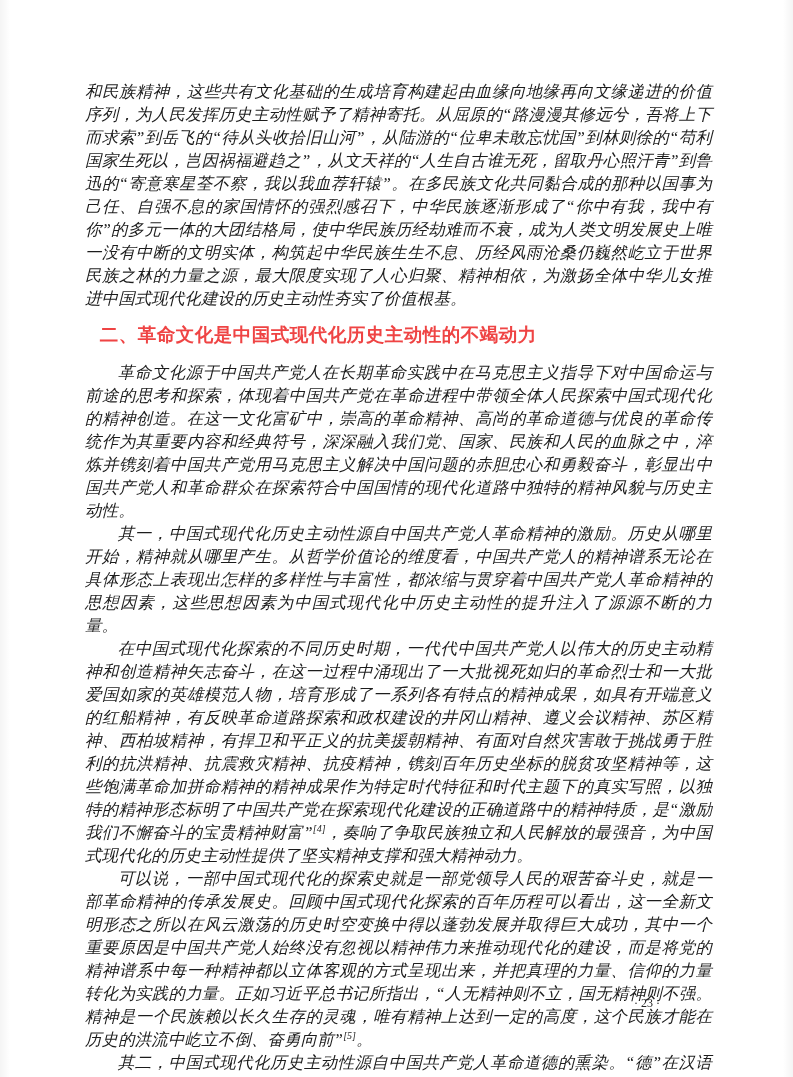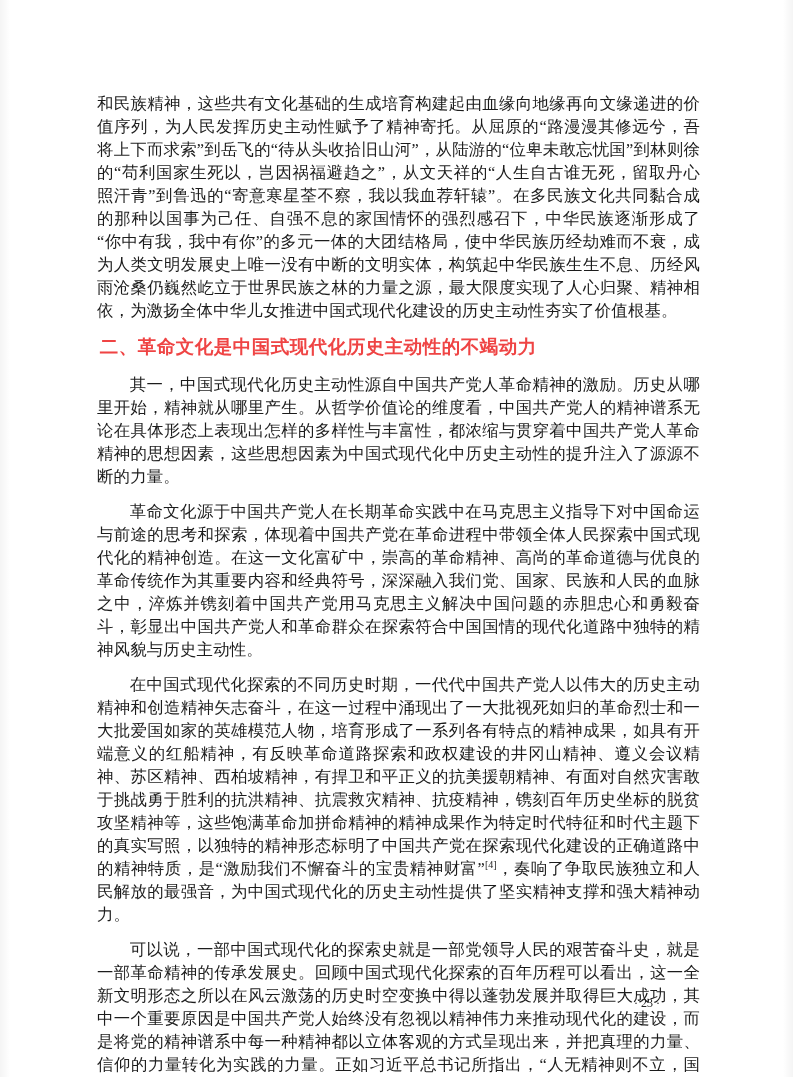--- a/index.html
+++ b/index.html
@@ -32,26 +32,27 @@
     right: 0;
     background: linear-gradient(to left, rgba(0,0,0,0.045), rgba(0,0,0,0));
   }
   .content {
     position: absolute;
     left: 85px;
     top: 80px;
     width: 627px;
   }
   .para {
-    margin: 12px;
+    margin: 0;
     font-size: 16.4px;
     line-height: 23px;
     text-align: justify;
     text-indent: 2em;
     letter-spacing: 0.2px;
+    font-style: italic;
   }
   .para.no-indent {
     text-indent: 0;
   }
   .section-heading {
     margin: 13px 0 14px 0;
     font-size: 18.5px;
     line-height: 24px;
     font-weight: bold;
     text-indent: 0.8em;
@@ -78,23 +79,23 @@
 </head>
 <body>
 
 <div class="page">
   <div class="content">
 
     <p class="para no-indent">和民族精神，这些共有文化基础的生成培育构建起由血缘向地缘再向文缘递进的价值序列，为人民发挥历史主动性赋予了精神寄托。从屈原的“路漫漫其修远兮，吾将上下而求索”到岳飞的“待从头收拾旧山河”，从陆游的“位卑未敢忘忧国”到林则徐的“苟利国家生死以，岂因祸福避趋之”，从文天祥的“人生自古谁无死，留取丹心照汗青”到鲁迅的“寄意寒星荃不察，我以我血荐轩辕”。在多民族文化共同黏合成的那种以国事为己任、自强不息的家国情怀的强烈感召下，中华民族逐渐形成了“你中有我，我中有你”的多元一体的大团结格局，使中华民族历经劫难而不衰，成为人类文明发展史上唯一没有中断的文明实体，构筑起中华民族生生不息、历经风雨沧桑仍巍然屹立于世界民族之林的力量之源，最大限度实现了人心归聚、精神相依，为激扬全体中华儿女推进中国式现代化建设的历史主动性夯实了价值根基。</p>
 
     <h2 class="section-heading">二、革命文化是中国式现代化历史主动性的不竭动力</h2>
 
+    <p class="para">革命文化源于中国共产党人在长期革命实践中在马克思主义指导下对中国命运与前途的思考和探索，体现着中国共产党在革命进程中带领全体人民探索中国式现代化的精神创造。在这一文化富矿中，崇高的革命精神、高尚的革命道德与优良的革命传统作为其重要内容和经典符号，深深融入我们党、国家、民族和人民的血脉之中，淬炼并镌刻着中国共产党用马克思主义解决中国问题的赤胆忠心和勇毅奋斗，彰显出中国共产党人和革命群众在探索符合中国国情的现代化道路中独特的精神风貌与历史主动性。</p>
+
     <p class="para">其一，中国式现代化历史主动性源自中国共产党人革命精神的激励。历史从哪里开始，精神就从哪里产生。从哲学价值论的维度看，中国共产党人的精神谱系无论在具体形态上表现出怎样的多样性与丰富性，都浓缩与贯穿着中国共产党人革命精神的思想因素，这些思想因素为中国式现代化中历史主动性的提升注入了源源不断的力量。</p>
-
-    <p class="para">革命文化源于中国共产党人在长期革命实践中在马克思主义指导下对中国命运与前途的思考和探索，体现着中国共产党在革命进程中带领全体人民探索中国式现代化的精神创造。在这一文化富矿中，崇高的革命精神、高尚的革命道德与优良的革命传统作为其重要内容和经典符号，深深融入我们党、国家、民族和人民的血脉之中，淬炼并镌刻着中国共产党用马克思主义解决中国问题的赤胆忠心和勇毅奋斗，彰显出中国共产党人和革命群众在探索符合中国国情的现代化道路中独特的精神风貌与历史主动性。</p>
 
     <p class="para"><span>在中国式现代化探索的不同历史时期，一代代中国共产党人以伟大的历史主动精神和创造精神矢志奋斗，在这一过程中涌现出了一大批视死如归的革命烈士和一大批爱国如家的英雄模范人物，培育形成了一系列各有特点的精神成果，如具有开端意义的红船精神，有反映革命道路探索和政权建设的井冈山精神、遵义会议精神、苏区精神、西柏坡精神，有捍卫和平正义的抗美援朝精神、有面对自然灾害敢于挑战勇于胜利的抗洪精神、抗震救灾精神、抗疫精神，镌刻百年历史坐标的脱贫攻坚精神等，这些饱满革命加拼命精神的精神成果作为特定时代特征和时代主题下的真实写照，以独特的精神形态标明了中国共产党在探索现代化建设的正确道路中的精神特质，是“激励我们不懈奋斗的宝贵精神财富”</span><sup class="ref">[4]</sup><span>，奏响了争取民族独立和人民解放的最强音，为中国式现代化的历史主动性提供了坚实精神支撑和强大精神动力。</span></p>
 
     <p class="para"><span>可以说，一部中国式现代化的探索史就是一部党领导人民的艰苦奋斗史，就是一部革命精神的传承发展史。回顾中国式现代化探索的百年历程可以看出，这一全新文明形态之所以在风云激荡的历史时空变换中得以蓬勃发展并取得巨大成功，其中一个重要原因是中国共产党人始终没有忽视以精神伟力来推动现代化的建设，而是将党的精神谱系中每一种精神都以立体客观的方式呈现出来，并把真理的力量、信仰的力量转化为实践的力量。正如习近平总书记所指出，“人无精神则不立，国无精神则不强。精神是一个民族赖以长久生存的灵魂，唯有精神上达到一定的高度，这个民族才能在历史的洪流中屹立不倒、奋勇向前”</span><sup class="ref">[5]</sup><span>。</span></p>
 
     <p class="para">其二，中国式现代化历史主动性源自中国共产党人革命道德的熏染。“德”在汉语中</p>
 
   </div>
 
   <div class="page-number">· 23 ·</div>

